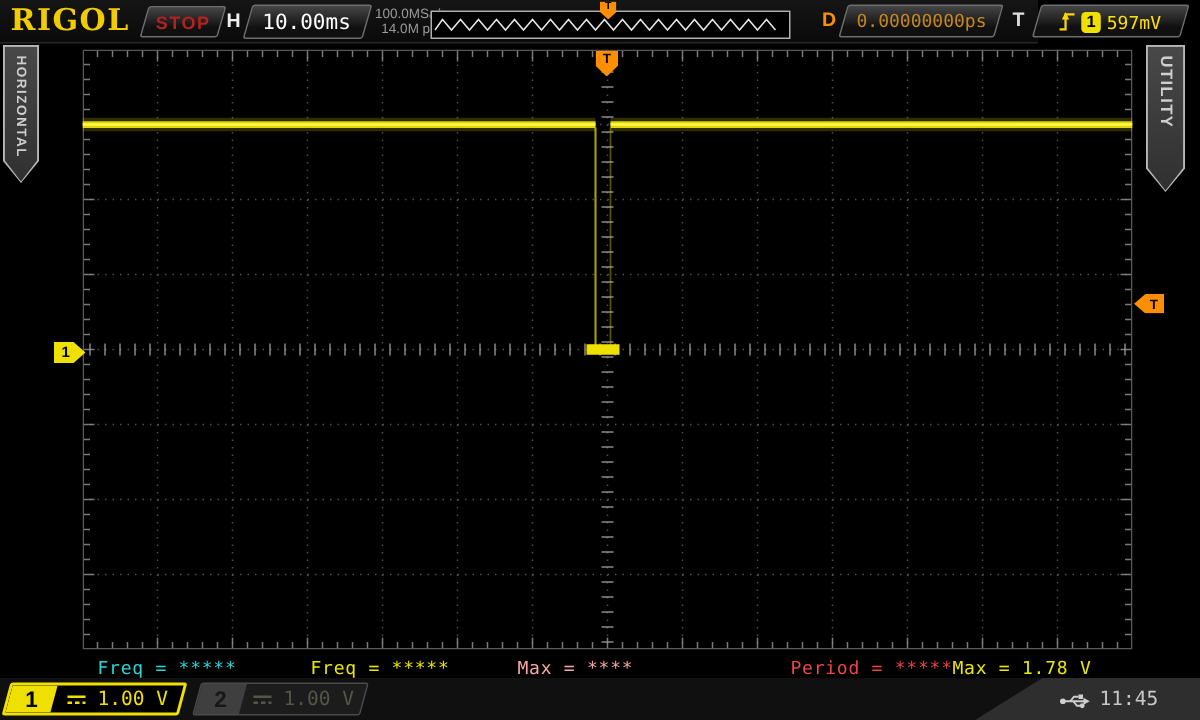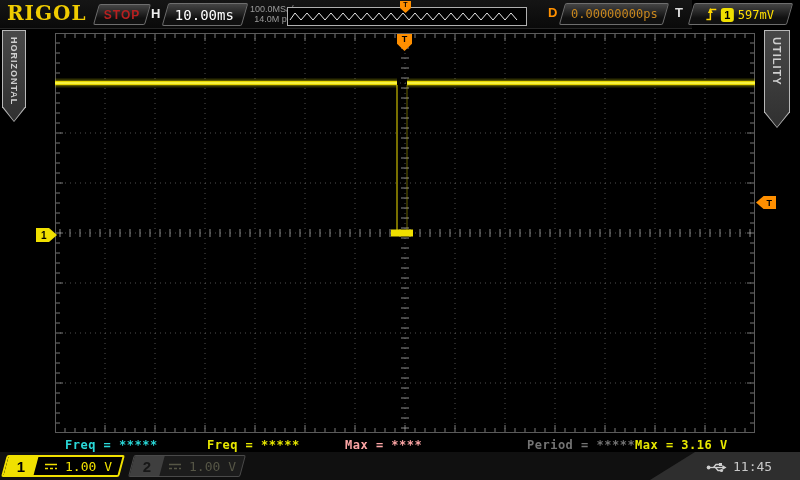--- a/index.html
+++ b/index.html
@@ -59,21 +59,21 @@
   .gmarker{position:absolute;font-weight:bold;color:#000;display:flex;align-items:center;}
   #ch1-marker{left:36px;top:228px;width:21px;height:14px;background:#f0e000;
               clip-path:polygon(0 0,62% 0,100% 50%,62% 100%,0 100%);
               font-size:10px;justify-content:flex-start;padding-left:5px;box-sizing:border-box;}
   #trig-marker{left:756px;top:196px;width:20px;height:13px;background:#ff8f00;
                clip-path:polygon(38% 0,100% 0,100% 100%,38% 100%,0 50%);
                font-size:9px;justify-content:flex-end;padding-right:4px;box-sizing:border-box;}
 
   
   .meas{position:absolute;top:438px;font-family:"DejaVu Sans Mono",monospace;
-        font-weight:bold;font-size:12px;letter-spacing:.5px;white-space:nowrap;}
+        font-weight:normal;font-size:12px;letter-spacing:.5px;white-space:nowrap;}
   #meas-0{left:65px;} #meas-1{left:207px;} #meas-2{left:345px;} #meas-3{left:495px;} #meas-4{left:635px;}
 
   
   #chanbar{position:absolute;left:0;top:452px;width:800px;height:28px;background:#101010;}
   #status-trap{position:absolute;left:650px;top:0;width:150px;height:28px;background:#2e2e2e;
                clip-path:polygon(45px 0,100% 0,100% 100%,0 100%);}
   .chbox{position:absolute;top:3px;height:22px;transform:skewX(-15deg);border-radius:2px;
          display:flex;overflow:hidden;box-sizing:border-box;}
   #ch1-box{left:4px;width:118px;border:2px solid #f0e000;background:#000;}
   #ch2-box{left:131px;width:112px;border:1px solid #4a4a4a;background:#1c1c1c;}
@@ -523,22 +523,22 @@
   <div id="ch1-marker" class="gmarker">
     <span>1</span>
   </div>
   <div id="trig-marker" class="gmarker">
     <span>T</span>
   </div>
 
   <div class="meas" id="meas-0" style="color: rgb(42, 216, 216);">Freq = *****</div>
   <div class="meas" id="meas-1" style="color: rgb(232, 232, 0);">Freq = *****</div>
   <div class="meas" id="meas-2" style="color: #fca5a5;">Max = ****</div>
-  <div class="meas" id="meas-3" style="color: #737373; padding-left: 32px;">Period = *****</div>
-  <div class="meas" id="meas-4" style="color: rgb(232, 232, 0);">Max = 3.16 V</div>
+  <div class="meas" id="meas-3" style="color: #ef4444; padding-left: 32px;">Period = *****</div>
+  <div class="meas" id="meas-4" style="color: rgb(232, 232, 0);">Max = 1.78 V</div>
 
   <div id="chanbar">
     <div id="status-trap"></div>
 
     <div id="ch1-box" class="chbox">
       <div class="chtab">
         <span>1</span>
       </div>
       <div class="chbody">
         <svg width="14" height="9">

